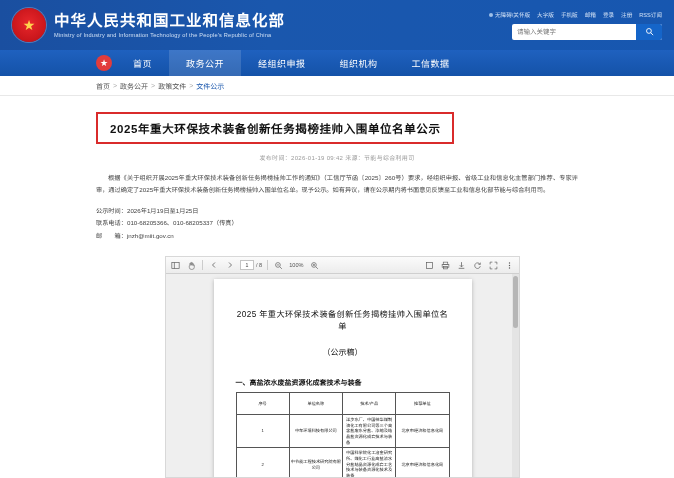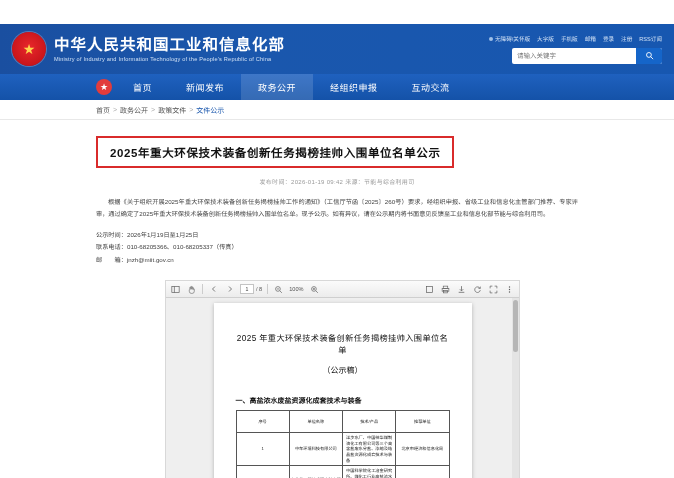--- a/index.html
+++ b/index.html
@@ -13,21 +13,20 @@
   .page { position: relative; width: 674px; height: 478px; background: #fff; }
 
   
   .header {
     position: relative;
     height: 50px;
     background: linear-gradient(to right, #1a4fa0 0%, #1a57ad 40%, #1757b0 100%);
     display: flex;
     align-items: center;
     padding: 12px 12px;
-    margin-top: 24px;
   }
   .emblem {
     width: 34px; height: 34px;
     border-radius: 50%;
     background: radial-gradient(circle at 50% 45%, #e8272b 0%, #c8151b 70%, #9d0d12 100%);
     position: relative;
     flex: 0 0 auto;
     margin-right: 8px;
     box-shadow: 0 0 0 1px rgba(255,255,255,.25);
   }
@@ -251,21 +250,21 @@
     text-align: center;
     font-size: 8.2px;
     color: #111;
     letter-spacing: .4px;
     margin-top: 14px;
   }
   .pdf-subtitle {
     text-align: center;
     font-size: 8px;
     color: #111;
-    margin-top: 9px;
+    margin-top: 15px;
   }
   .pdf-section {
     font-size: 7px;
     color: #111;
     margin-top: 20px;
     font-weight: bold;
   }
   table.pdf-table {
     width: 100%;
     border-collapse: collapse;
@@ -346,24 +345,24 @@
             <line x1="10.2" y1="10.2" x2="14" y2="14" stroke="#ffffff" stroke-width="1.6" stroke-linecap="round"></line>
           </svg>
         </div>
       </div>
     </div>
   </div>
 
   <div class="nav">
     <div class="nav-badge">★</div>
     <div class="nav-item">首页</div>
-    <div class="nav-item">新闻发布</div>
     <div class="nav-item active">政务公开</div>
     <div class="nav-item">经组织申报</div>
-    <div class="nav-item">互动交流</div>
+    <div class="nav-item">组织机构</div>
+    <div class="nav-item">工信数据</div>
   </div>
 
   <div class="breadcrumb">
     <a>首页</a>
     <span class="sep">&gt;</span>
     <a>政务公开</a>
     <span class="sep">&gt;</span>
     <a>政策文件</a>
     <span class="sep">&gt;</span>
     <span class="cur">文件公示</span>

